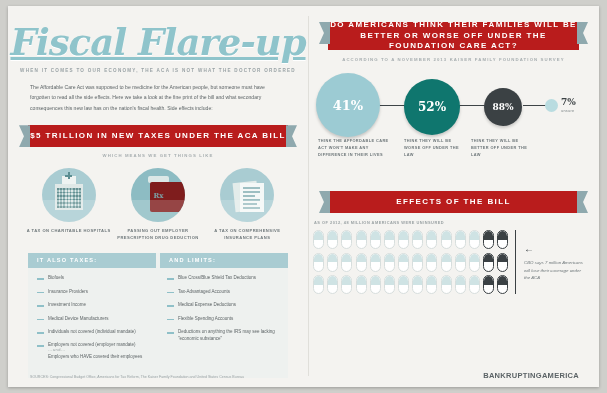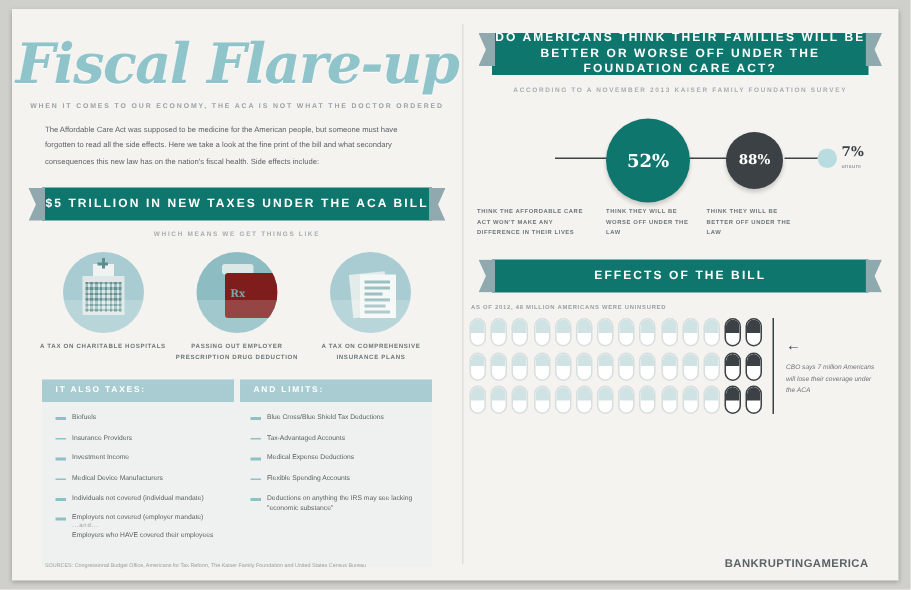--- a/index.html
+++ b/index.html
@@ -24,36 +24,37 @@
   }
 
   
   .title {
     margin: 14px 0 0 0; text-align: center;
     font-family: "DejaVu Serif", serif;
     font-style: italic; font-weight: bold;
     font-size: 37px; letter-spacing: -1px;
     color: #8fc4cb;
     text-shadow: 0 1px 0 #ffffff;
+    text-decoration: underline;
   }
   .subtitle {
     margin-top: 4px; text-align: center;
     font-size: 4.6px; letter-spacing: 1.25px;
     font-weight: bold; color: #9aa3a6;
   }
   .intro {
     margin: 9px 22px 0 22px;
     font-size: 5.1px; line-height: 2.05;
     color: #5d6466; text-align: left;
   }
 
   
   .ribbon {
     position: relative; height: 22px;
-    background: #0f766e;
+    background: #b91c1c;
     display: flex; align-items: center; justify-content: center;
     color: #ffffff; font-weight: bold;
     letter-spacing: 1.4px; font-size: 8px;
     text-align: center; line-height: 1.35;
   }
   .ribbon::before, .ribbon::after {
     content: ""; position: absolute; top: 0;
     width: 11px; height: 22px; background: #8fa9ae;
   }
   .ribbon::before { left: -9px; clip-path: polygon(0 0, 100% 0, 100% 100%, 0 100%, 45% 50%); }
@@ -295,38 +296,41 @@
           <div>BETTER OR WORSE OFF UNDER THE FOUNDATION CARE ACT?</div>
         </div>
       </div>
     </div>
     <div class="ribbon-sub" style="margin-top:7px;">ACCORDING TO A NOVEMBER 2013 KAISER FAMILY FOUNDATION SURVEY</div>
 
     <div class="stat-row">
       <div class="stat-line" style="left:62px;width:36px;"></div>
       <div class="stat-line" style="left:150px;width:28px;"></div>
       <div class="stat-line" style="left:215px;width:24px;"></div>
+      <div class="bub b1" style="left:8px;top:1px;width:64px;height:64px;font-size:13px;">
+        <span>41%</span>
+      </div>
       <div class="bub b2" style="left:96px;top:7px;width:56px;height:56px;font-size:12px;">
         <span>52%</span>
       </div>
       <div class="bub b3" style="left:176px;top:16px;width:38px;height:38px;font-size:9px;">
         <span>88%</span>
       </div>
       <div class="bub b4" style="left:237px;top:27px;width:13px;height:13px;"></div>
       <div class="unsure-num" style="left:253px;top:25px;">7%</div>
       <div class="unsure-lbl" style="left:253px;top:37px;">unsure</div>
     </div>
 
     <div class="stat-caps">
       <div class="stat-cap" style="left:10px;width:72px;">THINK THE AFFORDABLE CARE ACT WON'T MAKE ANY DIFFERENCE IN THEIR LIVES</div>
       <div class="stat-cap" style="left:96px;width:58px;">THINK THEY WILL BE WORSE OFF UNDER THE LAW</div>
       <div class="stat-cap" style="left:163px;width:58px;">THINK THEY WILL BE BETTER OFF UNDER THE LAW</div>
     </div>
 
-    <div class="ribbon-wrap" style="margin-top:9px;">
+    <div class="ribbon-wrap" style="margin-top:27px;">
       <div class="ribbon">EFFECTS OF THE BILL</div>
     </div>
 
     <div class="pg-note">AS OF 2012, 48 MILLION AMERICANS WERE UNINSURED</div>
 
     <div class="pills-area">
       <div class="pgrid" id="pgrid">
           <div class="pill"></div>
           <div class="pill"></div>
           <div class="pill"></div>

